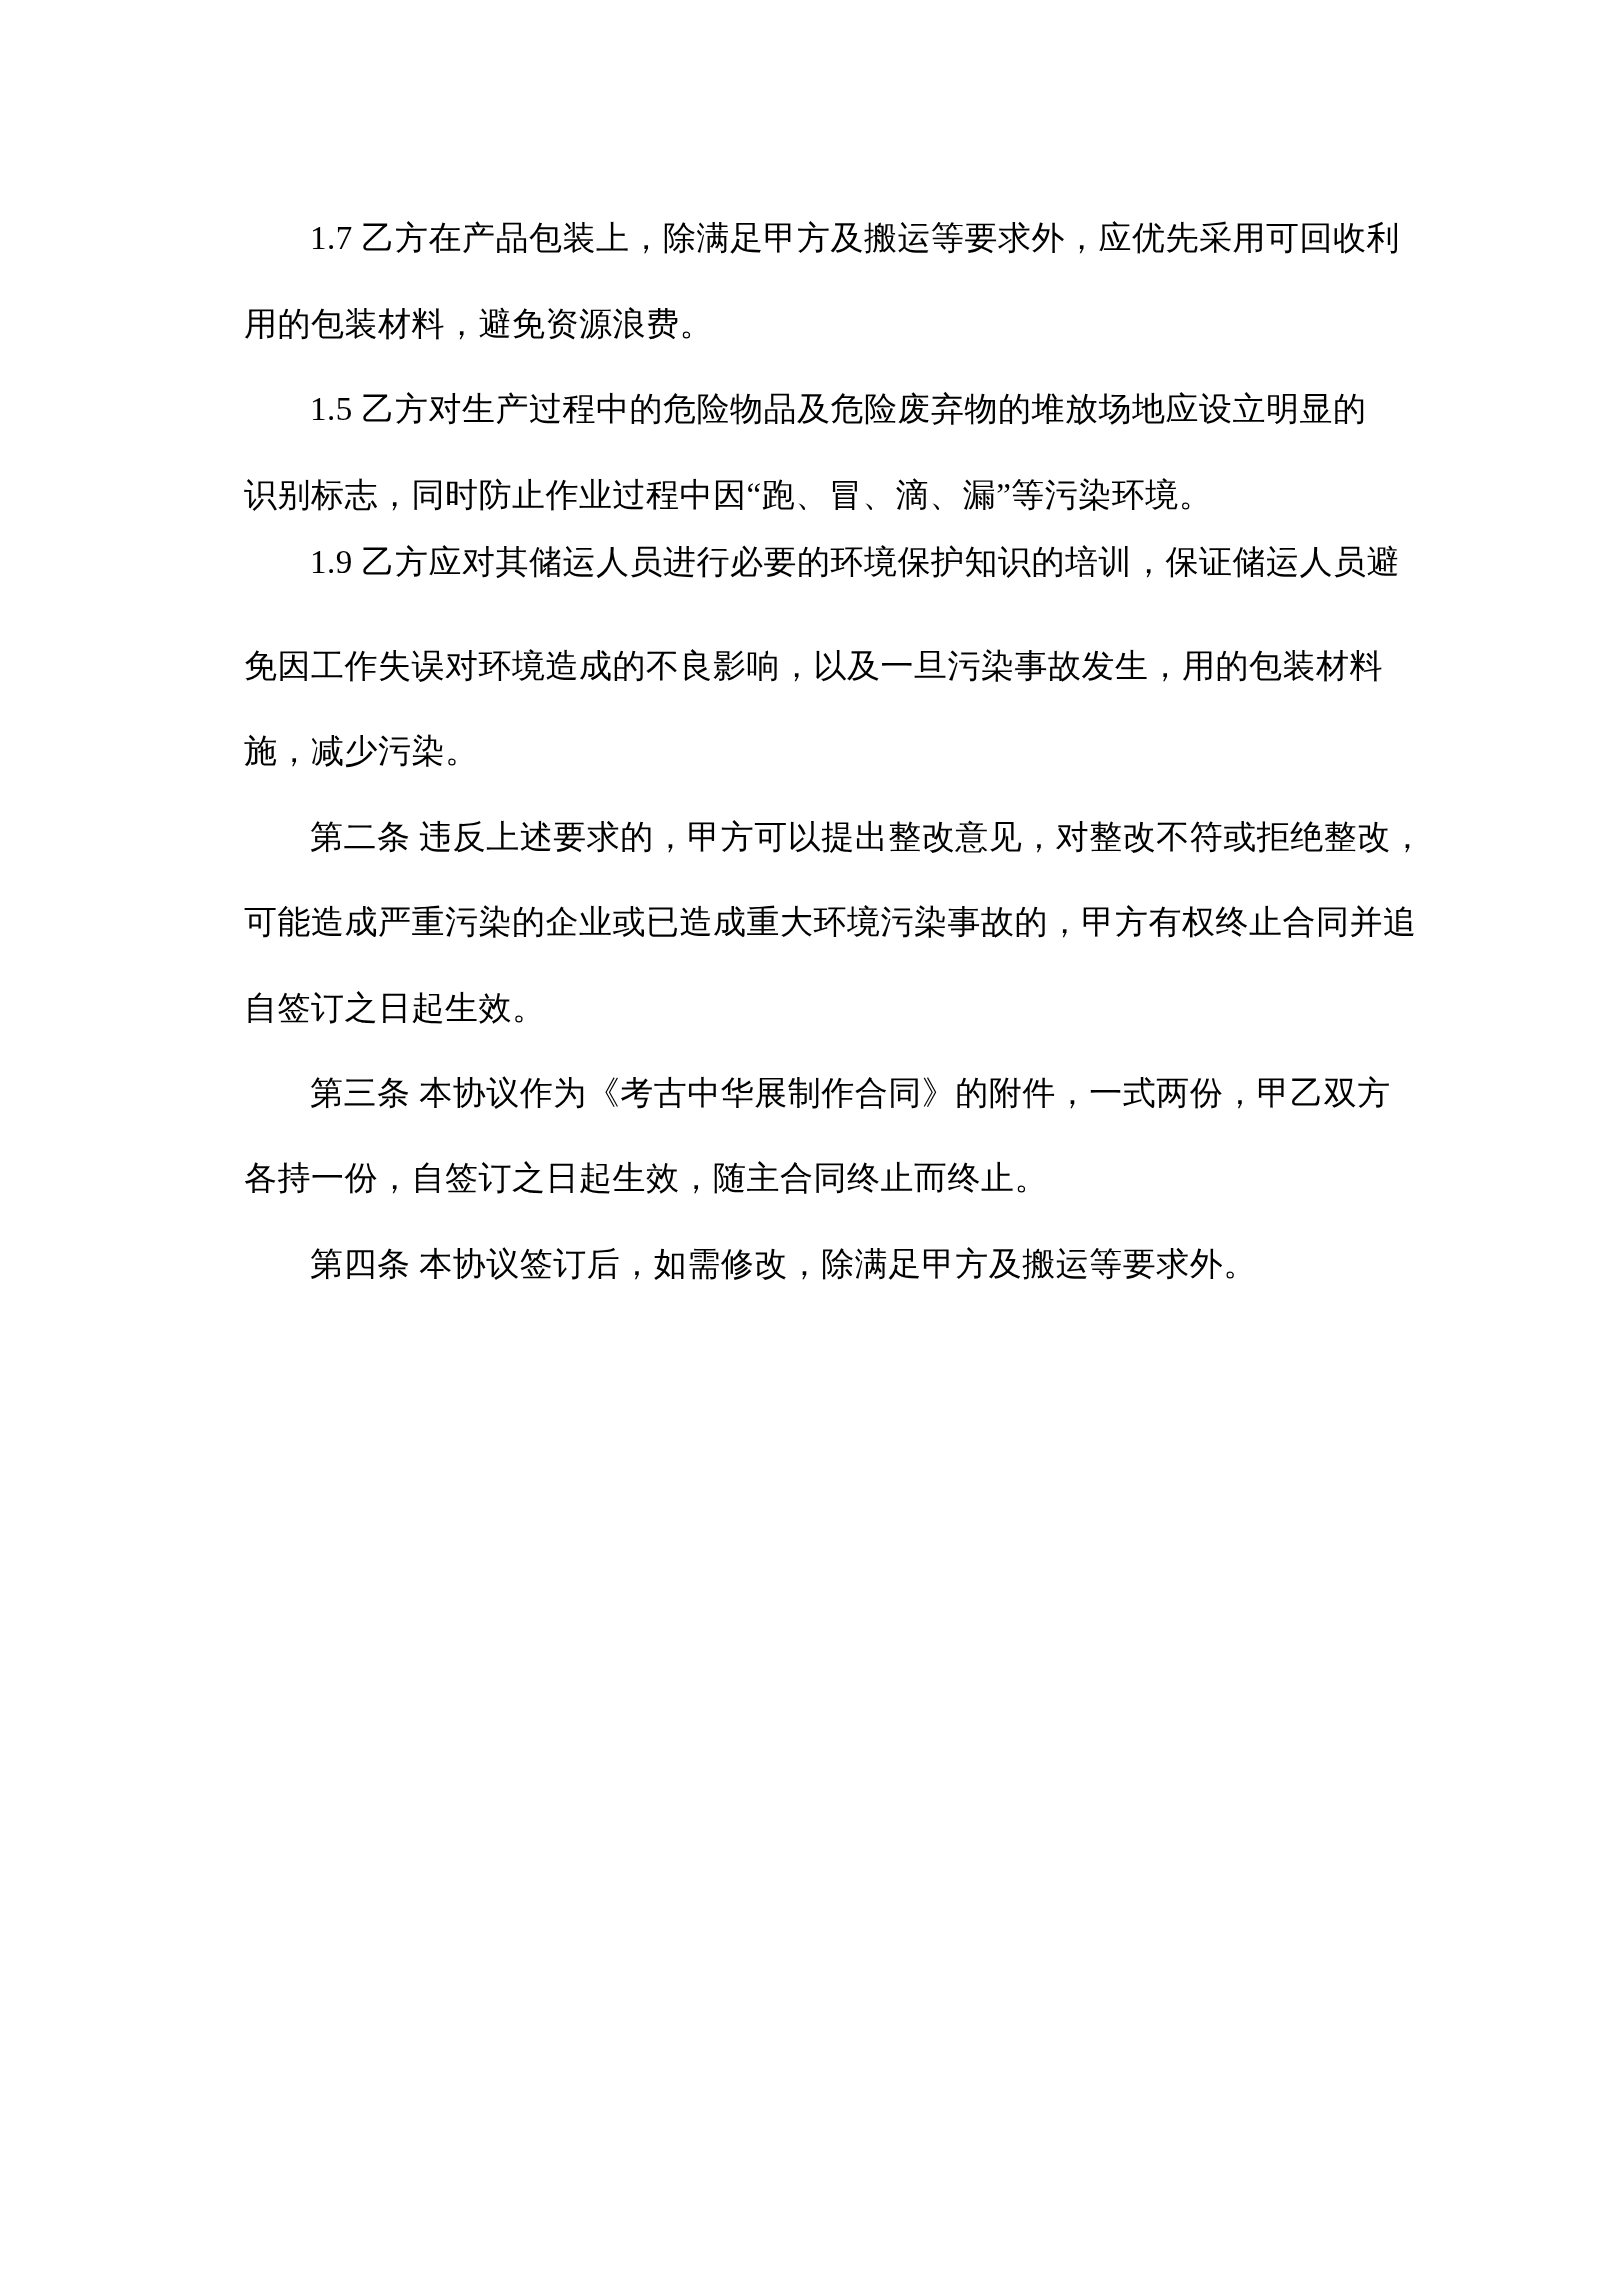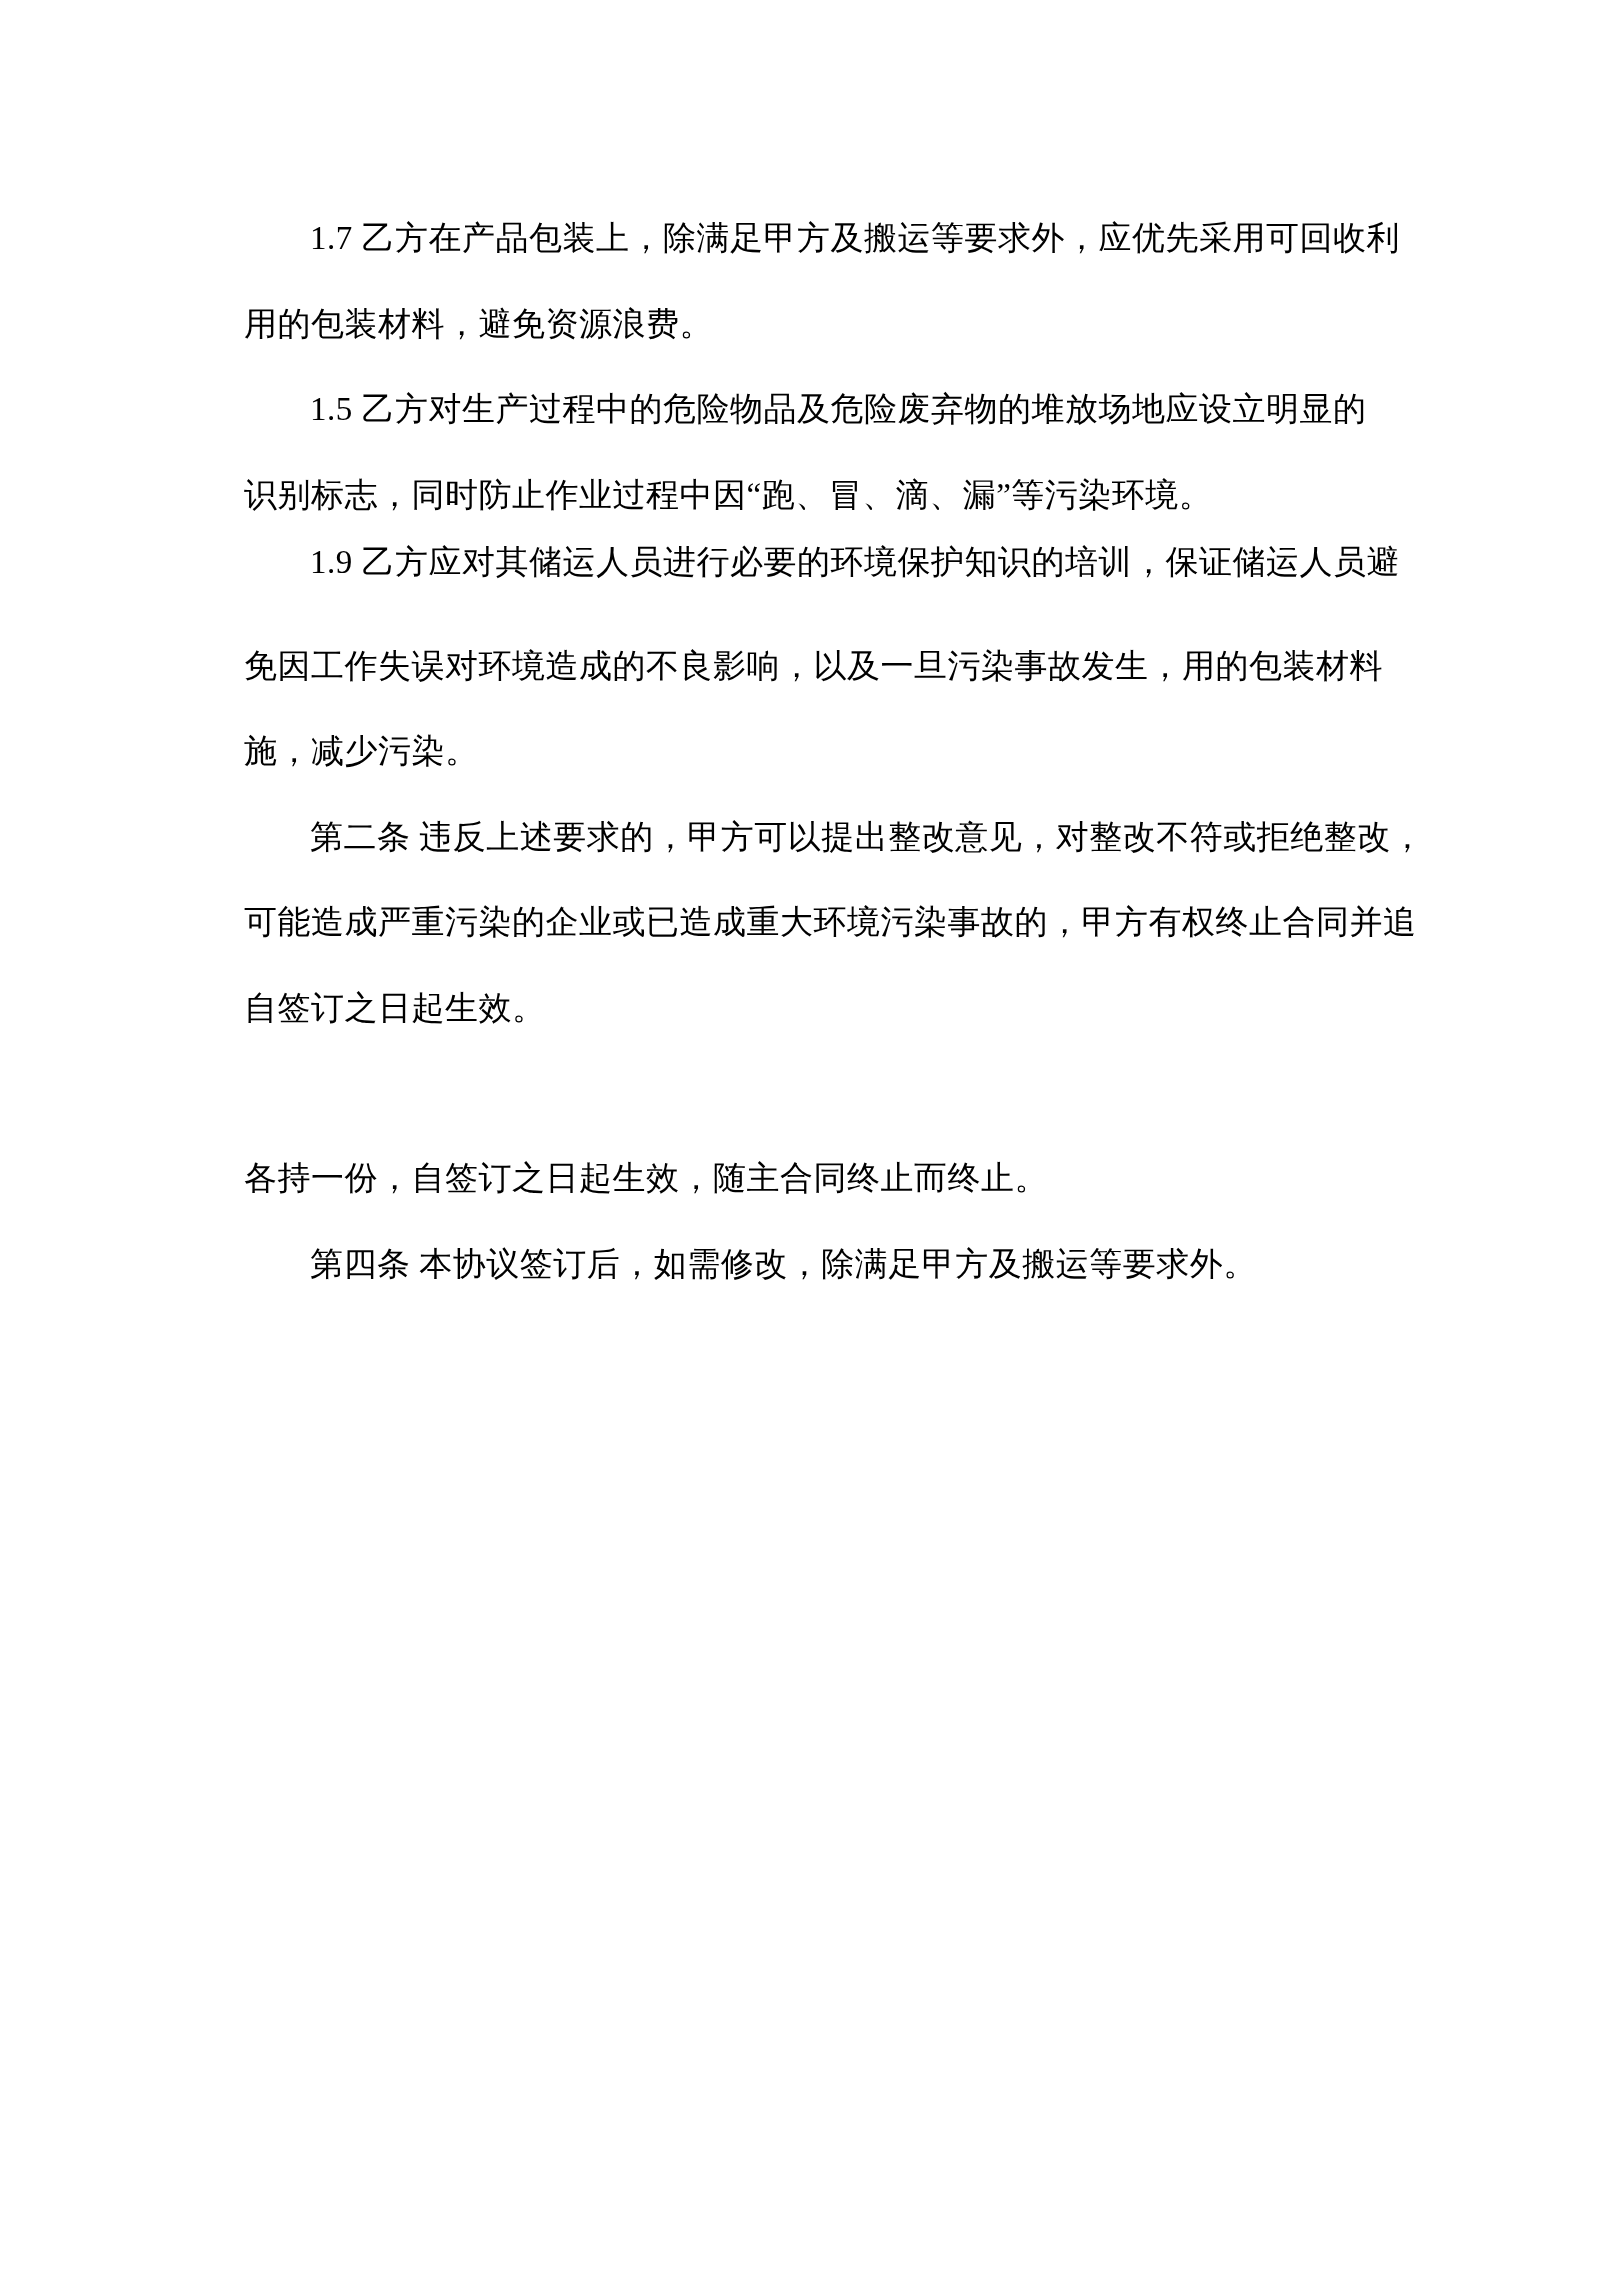--- a/index.html
+++ b/index.html
@@ -51,20 +51,21 @@
   <div class="doc-line" style="top:473px">识别标志，同时防止作业过程中因“跑、冒、滴、漏”等污染环境。</div>
 
   <div class="doc-line indent" style="top:540px">1.9 乙方应对其储运人员进行必要的环境保护知识的培训，保证储运人员避</div>
   <div class="doc-line" style="top:644px">免因工作失误对环境造成的不良影响，以及一旦污染事故发生，用的包装材料</div>
   <div class="doc-line" style="top:729px">施，减少污染。</div>
 
   <div class="doc-line indent" style="top:815px">第二条 违反上述要求的，甲方可以提出整改意见，对整改不符或拒绝整改，</div>
   <div class="doc-line" style="top:900px">可能造成严重污染的企业或已造成重大环境污染事故的，甲方有权终止合同并追</div>
   <div class="doc-line" style="top:986px">自签订之日起生效。</div>
 
+  <div class="doc-line indent" style="top:1071px">第三条 本协议作为《考古中华展制作合同》的附件，一式两份，甲乙双方</div>
   <div class="doc-line" style="top:1156px">各持一份，自签订之日起生效，随主合同终止而终止。</div>
 
   <div class="doc-line indent" style="top:1242px">第四条 本协议签订后，如需修改，除满足甲方及搬运等要求外。</div>
 
   <div class="footer-page-number">11</div>
 
 </div>
 
 
 </body></html>

